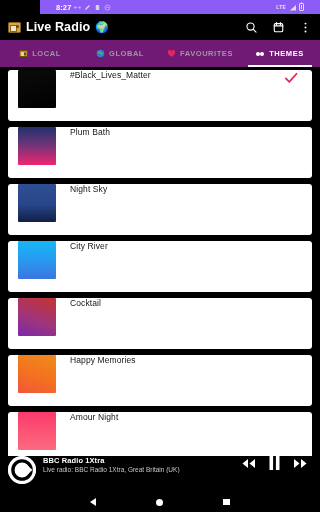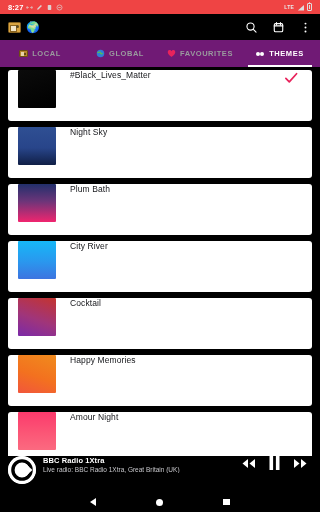--- a/index.html
+++ b/index.html
@@ -7,22 +7,22 @@
     width:320px; height:512px;
     background:#000;
     font-family:"Liberation Sans", sans-serif;
     overflow:hidden;
   }
   #app { position:relative; width:320px; height:512px; background:#000; }
 
   
   .statusbar {
     height:14px; display:flex; align-items:center;
-    padding:0 8px; background:#ef4444; color:#e8e8e8;
-    font-size:7px; letter-spacing:0.1px;
+    padding:0 16px; background:#8b5cf6; color:#e8e8e8;
+    font-size:7px; letter-spacing:0.1px;margin-left:40px;
   }
   .sb-left { display:flex; align-items:center; gap:3px; }
   .sb-time { font-size:7.5px; font-weight:700; color:#fff; }
   .sb-ico { width:7px; height:7px; display:inline-block; opacity:.92; }
   .sb-right { margin-left:auto; display:flex; align-items:center; gap:2.5px; }
   .sb-lte { font-size:5px; font-weight:700; letter-spacing:0.2px; }
   .sig { width:8px; height:7px; }
   .batt { width:5px; height:8px; border:1px solid #ddd; border-radius:1px; position:relative; }
   .batt::before{ content:""; position:absolute; left:1px; right:1px; top:1px; bottom:1px; background:#ddd;}
   .batt::after{ content:""; position:absolute; left:1.3px; right:1.3px; top:-1.6px; height:1px; background:#ddd; border-radius:1px;}
@@ -157,20 +157,21 @@
             <path d="M9 1v7H1z" fill="#ddd"></path>
           </svg>
       </span>
       <span class="batt"></span>
     </div>
   </div>
 
   <div class="appbar">
     <div class="brand">
       <span class="radio-ico"></span>
+      <span class="app-title">Live Radio</span>
       <span class="globe-ico">🌍</span>
     </div>
     <div class="appbar-actions">
       <span class="ab-btn">
         <svg viewBox="0 0 20 20">
             <circle cx="8.5" cy="8.5" r="5.5"></circle>
             <path d="M12.8 12.8L17 17" stroke-linecap="round"></path>
           </svg>
       </span>
       <span class="ab-btn">
@@ -230,27 +231,27 @@
       <span class="swatch" style="background:linear-gradient(160deg,#0b0b0b,#000)"></span>
       <span class="theme-name">#Black_Lives_Matter</span>
       <span class="check">
         <svg viewBox="0 0 16 14">
             <path d="M2 7.5l4 4L14.5 2"></path>
           </svg>
       </span>
     </div>
 
     <div class="card">
+      <span class="swatch" style="background:linear-gradient(180deg,#22306c 0%,#6b3579 45%,#f0256f 100%)"></span>
+      <span class="theme-name">Plum Bath</span>
+    </div>
+
+    <div class="card">
       <span class="swatch" style="background:linear-gradient(180deg,#2f4f93 0%,#28458a 55%,#101f46 100%)"></span>
       <span class="theme-name">Night Sky</span>
-    </div>
-
-    <div class="card">
-      <span class="swatch" style="background:linear-gradient(180deg,#22306c 0%,#6b3579 45%,#f0256f 100%)"></span>
-      <span class="theme-name">Plum Bath</span>
     </div>
 
     <div class="card">
       <span class="swatch" style="background:linear-gradient(180deg,#16b8f7 0%,#2a97ee 55%,#3d74e0 100%)"></span>
       <span class="theme-name">City River</span>
     </div>
 
     <div class="card">
       <span class="swatch" style="background:linear-gradient(200deg,#c4342f 0%,#a0357a 55%,#7b2aa8 100%)"></span>
       <span class="theme-name">Cocktail</span>

